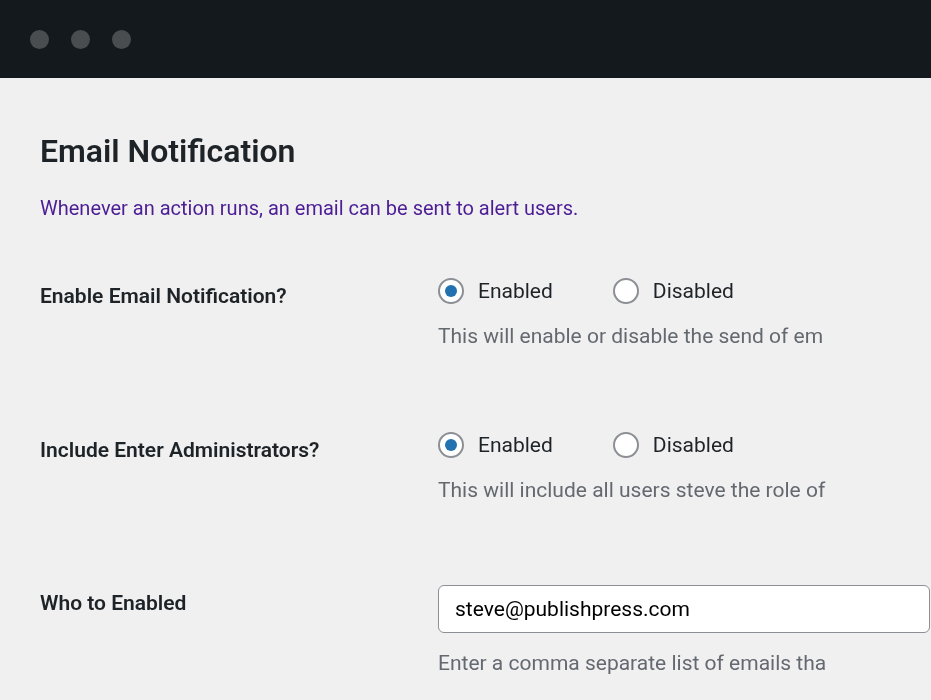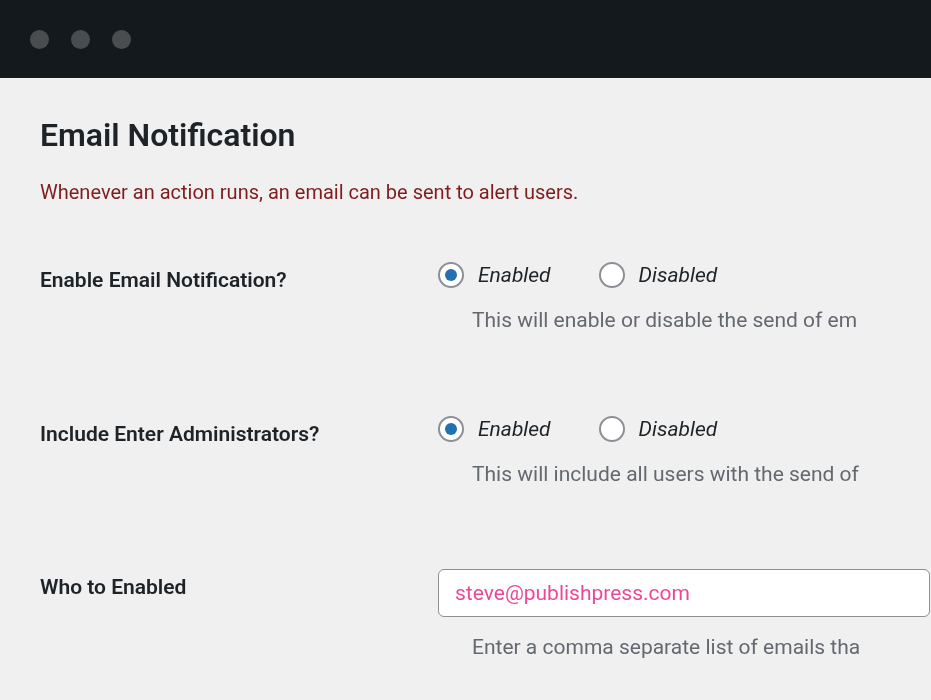--- a/index.html
+++ b/index.html
@@ -22,31 +22,31 @@
       padding-left: 30px;
       gap: 22px;
     }
     .traffic-dot {
       width: 19px;
       height: 19px;
       border-radius: 50%;
       background: #4a4d50;
     }
     .content {
-      padding: 38px 0 0 40px;
+      padding: 54px 0 0 40px;
     }
     .page-title {
       font-size: 32px;
       font-weight: 600;
       color: #1d2327;
       margin-bottom: 26px;
     }
     .page-description {
       font-size: 20px;
-      color: #7f1d1d;
+      color: #4c1d95;
       margin-bottom: 58px;
     }
     .setting-row {
       display: flex;
       margin-bottom: 78px;
       align-items: flex-start;
     }
     .setting-row.tight {
       margin-bottom: 40px;
     }
@@ -56,23 +56,22 @@
       font-size: 21px;
       font-weight: 600;
       color: #1d2327;
       padding-top: 6px;
     }
     .setting-control {
       flex: 1;
     }
     .radio-group {
       display: flex;
-      gap: 48px;
+      gap: 60px;
       margin-bottom: 16px;
-      font-style: italic;
     }
     .radio-option {
       display: flex;
       align-items: center;
       gap: 14px;
     }
     .radio {
       width: 26px;
       height: 26px;
       border-radius: 50%;
@@ -95,30 +94,29 @@
     }
     .radio-label {
       font-size: 21px;
       color: #1d2327;
     }
     .help-text {
       font-size: 21px;
       color: #646970;
       line-height: 1.6;
       white-space: nowrap;
-      margin-left: 34px;
     }
     .text-input {
       width: 492px;
       height: 48px;
       border: 1px solid #8c8f94;
       border-radius: 6px;
       background: #fff;
       font-size: 21px;
-      color: #ec4899;
+      color: #000000;
       padding: 0 16px;
       margin-bottom: 14px;
       font-family: inherit;
     }
   </style>
 </head>
 <body>
 
 <div class="titlebar">
   <div class="traffic-dot"></div>
@@ -153,21 +151,21 @@
       <div class="radio-group">
         <div class="radio-option">
           <div class="radio checked"></div>
           <span class="radio-label">Enabled</span>
         </div>
         <div class="radio-option">
           <div class="radio"></div>
           <span class="radio-label">Disabled</span>
         </div>
       </div>
-      <div class="help-text">This will include all users with the send of</div>
+      <div class="help-text">This will include all users steve the role of</div>
     </div>
   </div>
 
   <div class="setting-row tight">
     <div class="setting-label">Who to Enabled</div>
     <div class="setting-control">
       <input type="text" class="text-input" value="steve@publishpress.com" style="">
       <div class="help-text">Enter a comma separate list of emails tha</div>
     </div>
   </div>

